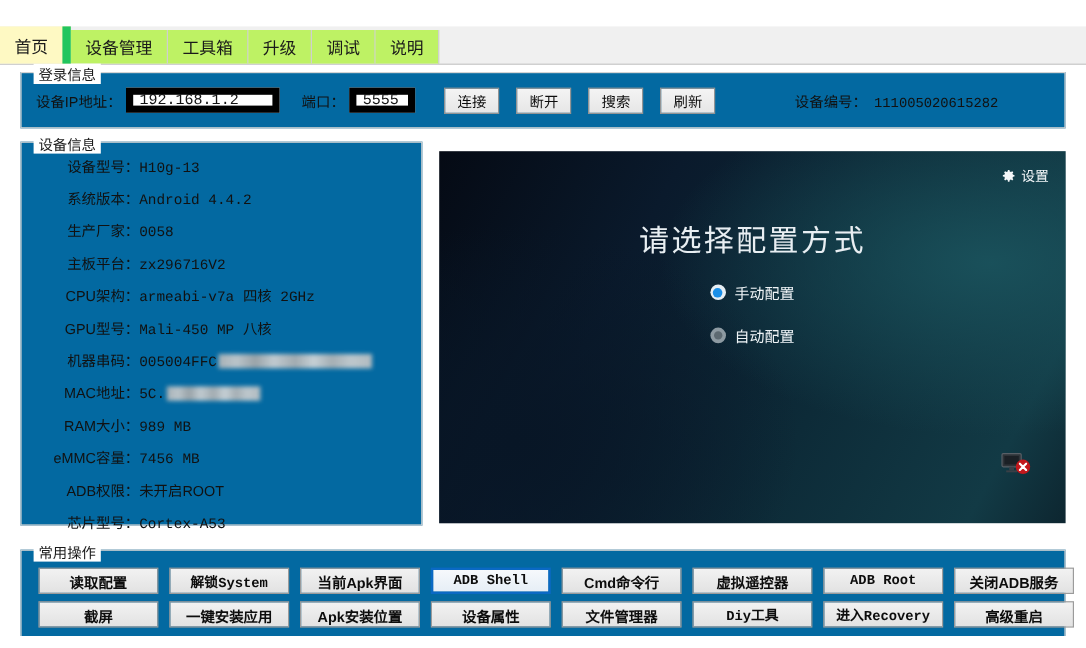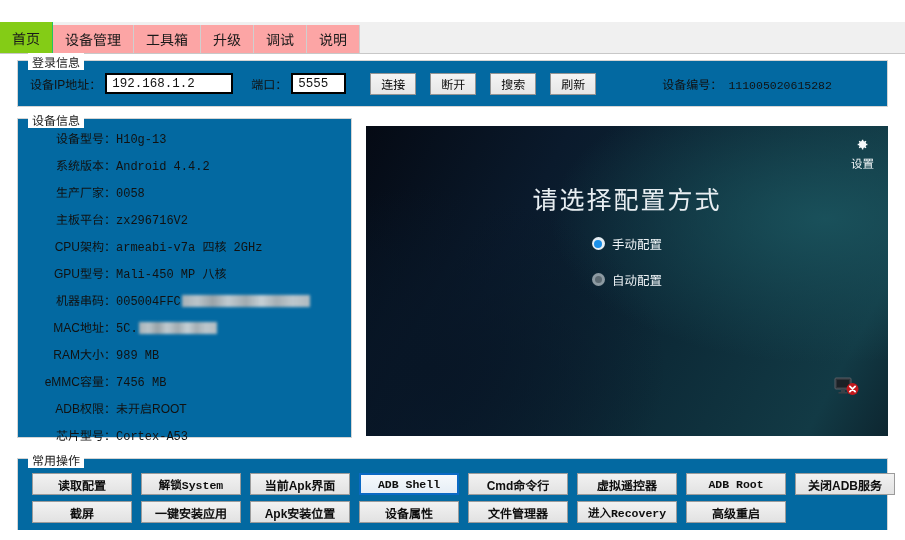--- a/index.html
+++ b/index.html
@@ -71,29 +71,29 @@
   .tabstrip-inner {
     position: absolute; left: 0; bottom: 0;
     display: flex; align-items: flex-end; height: 31px;
   }
   .tab {
     height: 28px;
     padding: 0 12px;
     display: flex; align-items: center; justify-content: center;
     font-size: 14px;
     color: #1a1a1a;
-    background: #fca5a5;
+    background: #bef264;
     border-right: 1px solid #cfcfcf;
     white-space: nowrap;
     cursor: default;
   }
   .tab.active {
-    background: #84cc16;
+    background: #fef9c3;
     height: 31px;
-    border-right: 1px solid #22c55e;
+    border-right: 7px solid #22c55e;
     position: relative;
     z-index: 2;
   }
 
   
   .groupbox {
     position: absolute;
     border: 1px solid #d4d4d4;
     background: #0369a1;
     text-align: right;
@@ -117,21 +117,21 @@
     position: absolute;
     left: 0; top: 0; width: 100%; height: 100%;
     display: flex; align-items: center;
     padding-left: 12px;
   }
   .fld-label {
     font-size: 12px; color: #111;
     white-space: nowrap;
   }
   .textinput {
-    border: 2px solid #000000;
+    border: 6px solid #000000;
     background: #ffffff;
     height: 21px;
     font-family: "Liberation Mono", "DejaVu Sans Mono", monospace;
     font-size: 12.5px;
     color: #111;
     padding: 0 5px;
     display: flex; align-items: center;
     cursor: text;
   }
   #ip-input   { width: 128px; margin-left: 4px; }
@@ -254,21 +254,20 @@
     color: #eef3f6;
     white-space: nowrap;
   }
   .settings-chip {
     position: absolute;
     right: 14px; top: 12px;
     display: flex; align-items: center; gap: 4px;
     color: #f2f6f8;
     font-size: 11.5px;
     cursor: default;
-    flex-direction: column;
   }
   .gear-icon svg { display: block; }
   .netoff-icon {
     position: absolute;
     right: 28px; bottom: 38px;
     width: 26px; height: 22px;
   }
   .netoff-icon svg { display: block; }
 
   
@@ -442,19 +441,20 @@
         <div class="op-btn mono focused">ADB Shell</div>
         <div class="op-btn">Cmd命令行</div>
         <div class="op-btn">虚拟遥控器</div>
         <div class="op-btn mono">ADB  Root</div>
         <div class="op-btn">关闭ADB服务</div>
         <div class="op-btn">截屏</div>
         <div class="op-btn">一键安装应用</div>
         <div class="op-btn">Apk安装位置</div>
         <div class="op-btn">设备属性</div>
         <div class="op-btn">文件管理器</div>
+        <div class="op-btn mono">Diy工具</div>
         <div class="op-btn mono">进入Recovery</div>
         <div class="op-btn">高级重启</div>
       </div>
   </div>
 
   <div class="bottom-strip"></div>
 </div>
 
 </body></html>

